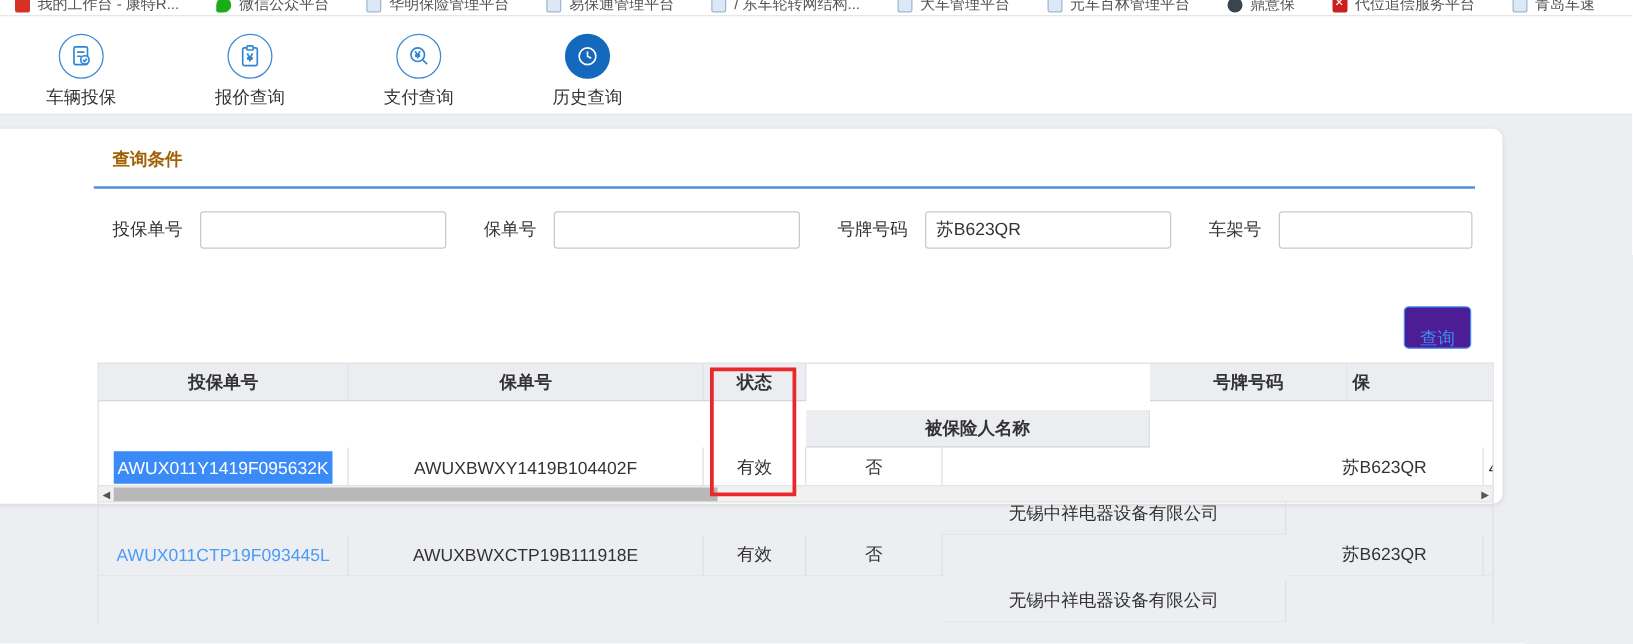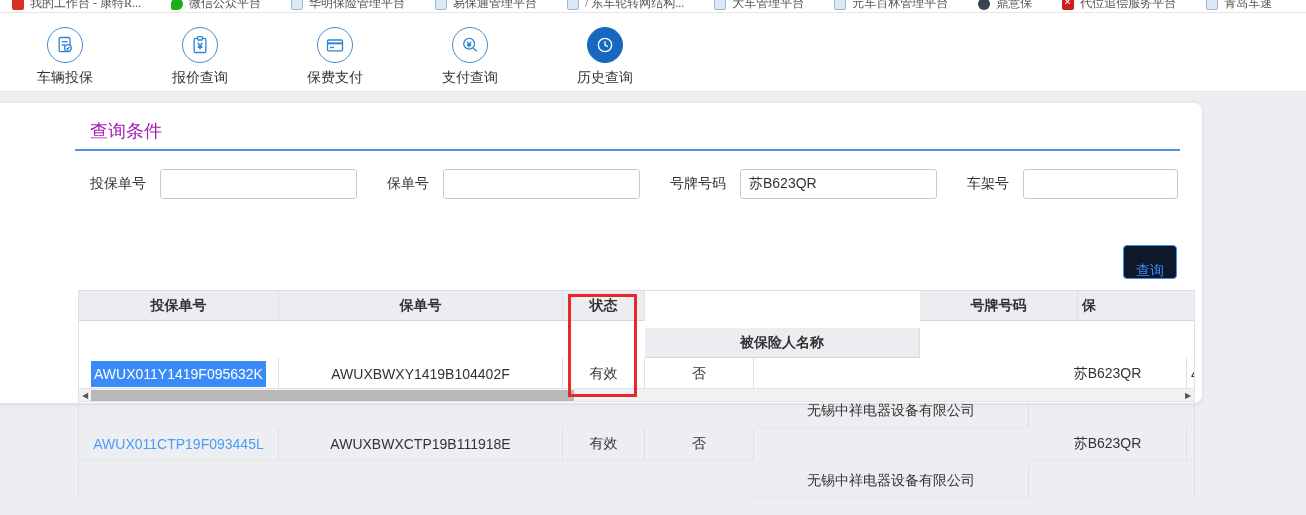--- a/index.html
+++ b/index.html
@@ -2,21 +2,21 @@
 <html><head>
 <meta charset="utf-8">
 <style>
   * { margin:0; padding:0; box-sizing:border-box; }
   html,body { background:#fff; }
   body { font-family:"Liberation Sans","DejaVu Sans",sans-serif; color:#333; }
   .screen { position:relative; width:1306px; height:515px; overflow:hidden; background:#fff; }
 
   
   .bookmarks-bar { position:absolute; left:0; top:0; width:1306px; height:13px;
-    background:#fff; border-bottom:1px solid #e6e6e6; overflow:hidden;font-family:Liberation Serif, serif; }
+    background:#fff; border-bottom:1px solid #e6e6e6; overflow:hidden; }
   .bookmarks-inner { display:flex; align-items:center; gap:30px; padding-left:12px;
     margin-top:-5px; white-space:nowrap; }
   .bm-item { display:flex; align-items:center; gap:6px; font-size:12px; color:#555; }
   .bm-ico { width:12px; height:12px; flex:0 0 auto; border-radius:2px; }
   .bm-red   { background:#d93025; }
   .bm-green { background:#1aad19; border-radius:50% 50% 50% 2px; }
   .bm-page  { background:#dce8f5; border:1px solid #9db8d4; }
   .bm-dark  { background:#3a4450; border-radius:50%; }
   .bm-redx  { background:#cc1f1f; position:relative; }
   .bm-redx::after { content:"✕"; position:absolute; left:1.5px; top:-0.5px; color:#fff; font-size:9px; }
@@ -28,32 +28,32 @@
   .tb-circle { width:36px; height:36px; border-radius:50%; border:1.5px solid #3f8ad2;
     display:flex; align-items:center; justify-content:center; background:#fff; }
   .tb-item.active .tb-circle { background:#1469bd; border-color:#1469bd; }
   .tb-label { margin-top:6px; font-size:14px; color:#333; white-space:nowrap; }
 
   
   .page { position:absolute; left:0; top:92px; width:1306px; height:423px; background:#eceef2; }
   .card { position:absolute; left:-8px; top:11px; width:1210px; height:300px; background:#fff;
     border-radius:8px; box-shadow:0 1px 4px rgba(0,0,0,0.10); }
 
-  .qp-title { position:absolute; left:98px; top:16px; font-size:18px; color:#a21caf; }
+  .qp-title { position:absolute; left:98px; top:16px; font-size:14px; color:#a16207;font-weight:bold; }
   .qp-divider { position:absolute; left:83px; top:46px; width:1105px; height:2px; background:#5490e0; }
 
   .form-row { position:absolute; left:98px; top:66px; display:flex; align-items:center; gap:30px; }
   .f-group { display:flex; align-items:center; }
   .f-label { font-size:14px; color:#333; margin-right:14px; white-space:nowrap; }
   .f-input { width:197px; height:30px; border:1px solid #c9c9c9; border-radius:3px;
     font-size:14px; color:#333; padding:0 8px; outline:none; font-family:inherit; }
   .f-input.short { width:155px; }
 
   .search-btn { position:absolute; right:25px; top:142px; height:27px; padding:16px 12px;
-    background:#0f172a; border:1px solid #3d8ef5; border-radius:4px; color:#3d8ef5;
+    background:#4c1d95; border:1px solid #3d8ef5; border-radius:4px; color:#3d8ef5;
     font-size:14px; cursor:pointer; font-family:inherit; }
 
   
   .table-wrap { position:absolute; left:86px; top:187px; width:1117px; overflow:hidden;
     border:1px solid #dcdfe3; border-bottom:none; }
   .t-row { display:flex; width:1308px; }
   .t-cell { flex:0 0 auto; display:flex; align-items:center; justify-content:center;
     font-size:14px; color:#333; border-right:1px solid #dcdfe3; border-bottom:1px solid #e4e7ea;
     height:33px; overflow:hidden; white-space:nowrap; }
   .t-head .t-cell { height:30px; background:#ebedf1; font-weight:bold; border-bottom:1px solid #d4d8dd; }
@@ -147,30 +147,20 @@
       <div class="tb-circle">
         <svg width="20" height="20" viewBox="0 0 24 24" fill="none" stroke="#2e86d5" stroke-width="1.6">
           <rect x="5" y="4" width="14" height="17" rx="1.5"></rect>
           <rect x="9" y="2" width="6" height="4" rx="1" fill="#fff"></rect>
           <text x="12" y="16.5" text-anchor="middle" font-size="10" stroke-width="0.8" fill="#2e86d5">¥</text>
         </svg>
       </div>
       <div class="tb-label">报价查询</div>
     </div>
 
-    <div class="tb-item">
-      <div class="tb-circle">
-        <svg width="20" height="20" viewBox="0 0 24 24" fill="none" stroke="#2e86d5" stroke-width="1.6">
-          <rect x="3" y="6" width="18" height="13" rx="1.5"></rect>
-          <line x1="3" y1="10" x2="21" y2="10" stroke-width="2.4"></line>
-          <line x1="6" y1="15" x2="11" y2="15"></line>
-        </svg>
-      </div>
-      <div class="tb-label">保费支付</div>
-    </div>
 
     <div class="tb-item">
       <div class="tb-circle">
         <svg width="20" height="20" viewBox="0 0 24 24" fill="none" stroke="#2e86d5" stroke-width="1.6">
           <circle cx="11" cy="10.5" r="6.5"></circle>
           <line x1="15.8" y1="15.5" x2="20" y2="19.5"></line>
           <text x="11" y="14" text-anchor="middle" font-size="9" stroke-width="0.8" fill="#2e86d5">¥</text>
         </svg>
       </div>
       <div class="tb-label">支付查询</div>

